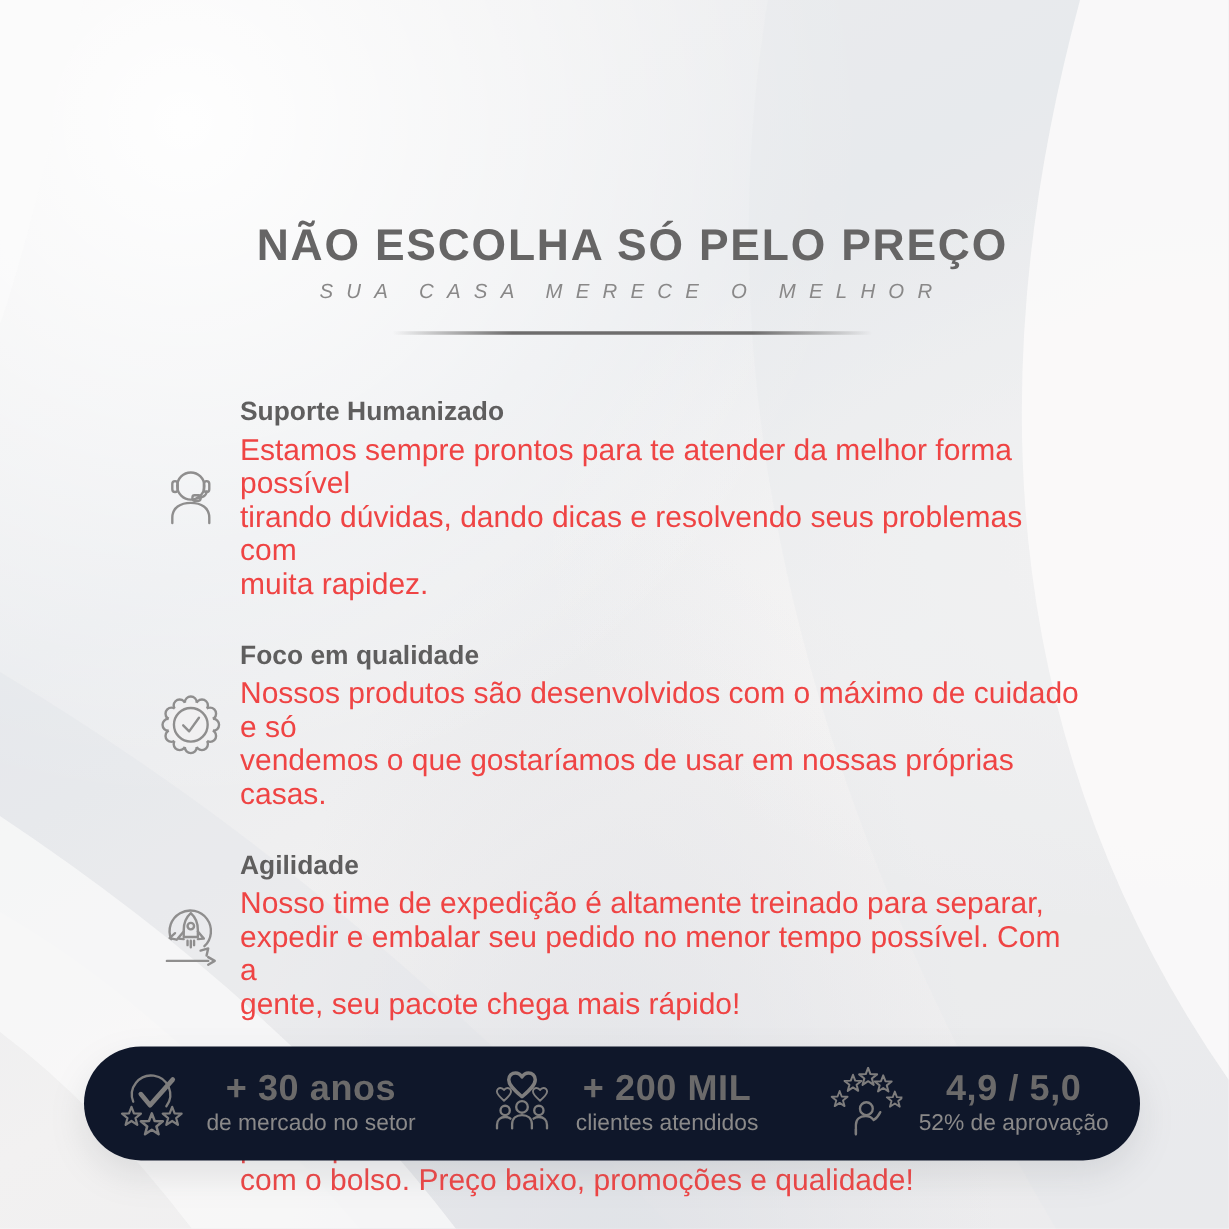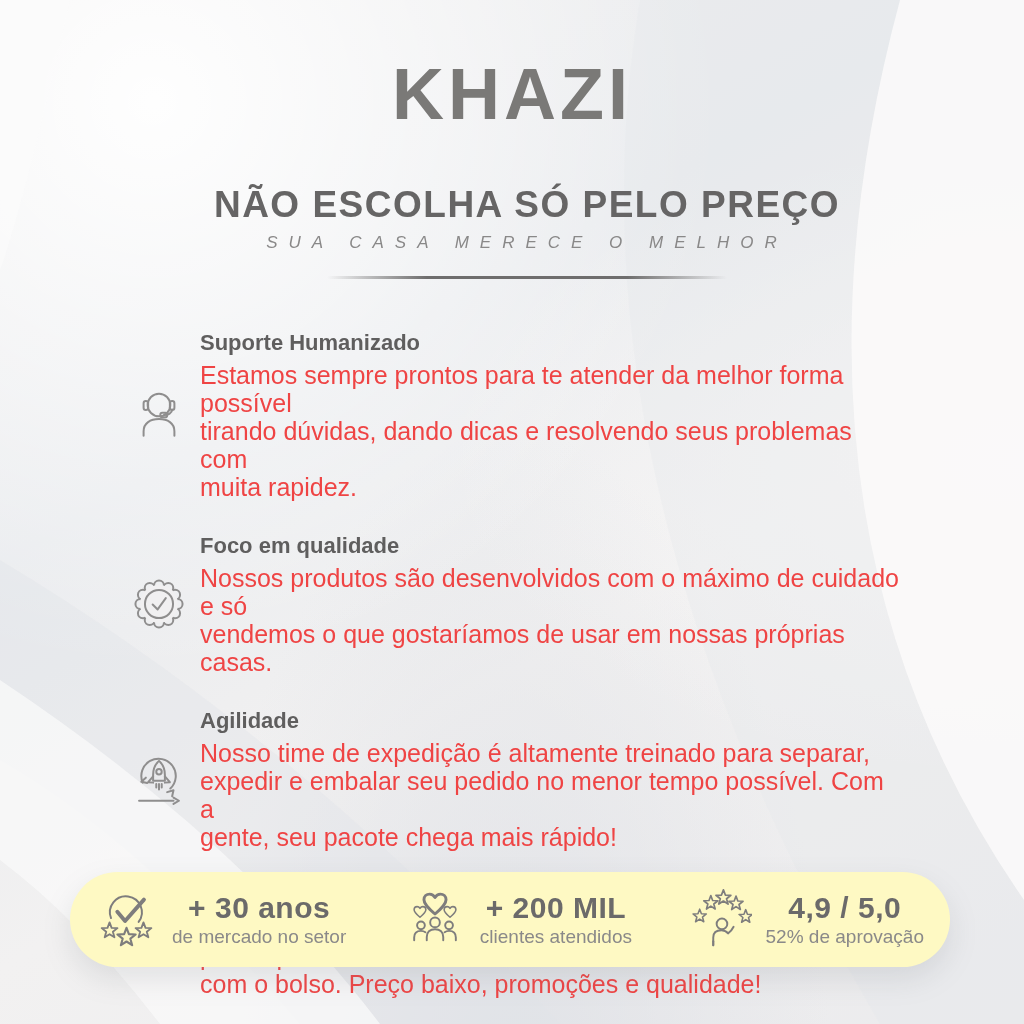--- a/index.html
+++ b/index.html
@@ -29,21 +29,21 @@
 
   .features{position:absolute;top:328px;left:126px;right:120px;}
   .feature{display:flex;align-items:center;margin-bottom:30px;}
   .feature-icon-wrap{width:66px;flex:0 0 66px;margin-right:8px;display:flex;justify-content:center;align-items:center;}
   .feature-text{flex:1;}
   .feature-title{font-size:22px;line-height:30px;font-weight:bold;color:#5f5e5e;margin:0 0 3px 0;}
   .feature-body{font-size:25px;line-height:28px;color:#ef4444;margin:0;white-space:pre-line;}
 
   .stats-bar{
     position:absolute;left:70px;top:872px;width:880px;height:95px;border-radius:48px;
-    background:#fef9c3;box-shadow:0 12px 28px rgba(120,125,135,0.18);
+    background:#0f172a;box-shadow:0 12px 28px rgba(120,125,135,0.18);
     display:flex;align-items:center;justify-content:space-between;padding:0 26px;box-sizing:border-box;
   }
   .stat{display:flex;align-items:center;}
   .stat-text{margin-left:14px;text-align:center;}
   .stat-value{font-size:30px;font-weight:bold;color:#6b6a6a;line-height:1.1;letter-spacing:.5px;}
   .stat-caption{font-size:19px;color:#8a8989;line-height:1.2;margin-top:2px;}
 
   .ficon{stroke:#8f8e8e;fill:none;stroke-width:2.2;stroke-linecap:round;stroke-linejoin:round;}
   .sicon{stroke:#7e7d7d;fill:none;stroke-width:2;stroke-linecap:round;stroke-linejoin:round;}
 </style>
@@ -60,21 +60,20 @@
 <svg class="bg-swirls" width="1024" height="1024" viewBox="0 0 1024 1024">
   <path d="M640,0 Q560,480 880,1024 L1024,1024 L1024,0 Z" fill="#e4e7ec" opacity="0.35"></path>
   <path d="M900,0 Q760,520 1024,900 L1024,0 Z" fill="#fbfafa" opacity="0.85"></path>
   <path d="M0,560 Q300,740 560,1024 L300,1024 Q140,840 0,760 Z" fill="#e2e4e9" opacity="0.4"></path>
   <path d="M0,680 Q240,840 380,1024 L160,1024 Q80,920 0,860 Z" fill="#fafafa" opacity="0.75"></path>
   <path d="M70,0 Q25,200 0,270 L0,0 Z" fill="#fcfbfb" opacity="0.6"></path>
 </svg>
 
 <div class="content">
 
-  <div class="logo">KHAZI</div>
 
   <div class="hero">
     <div class="hero-title">NÃO ESCOLHA SÓ PELO PREÇO</div>
     <div class="hero-subtitle">SUA CASA MERECE O MELHOR</div>
     <div class="divider"></div>
   </div>
 
   <div class="features">
 
     <div class="feature">

